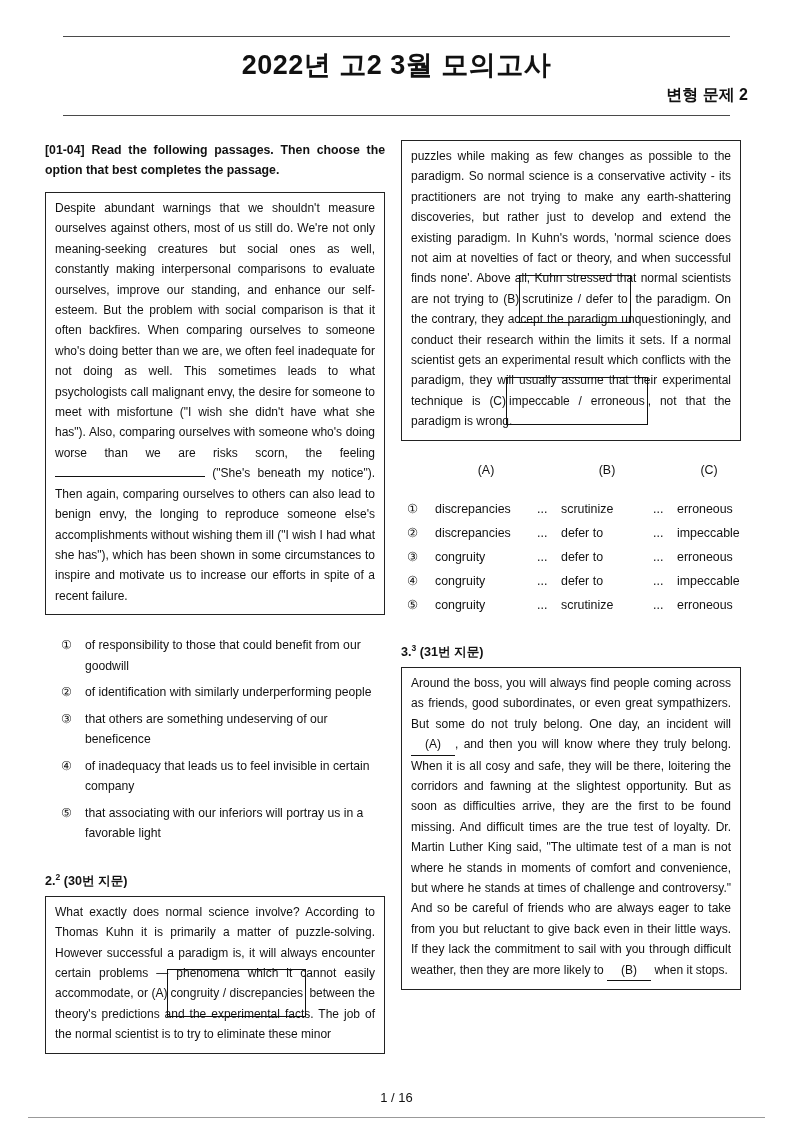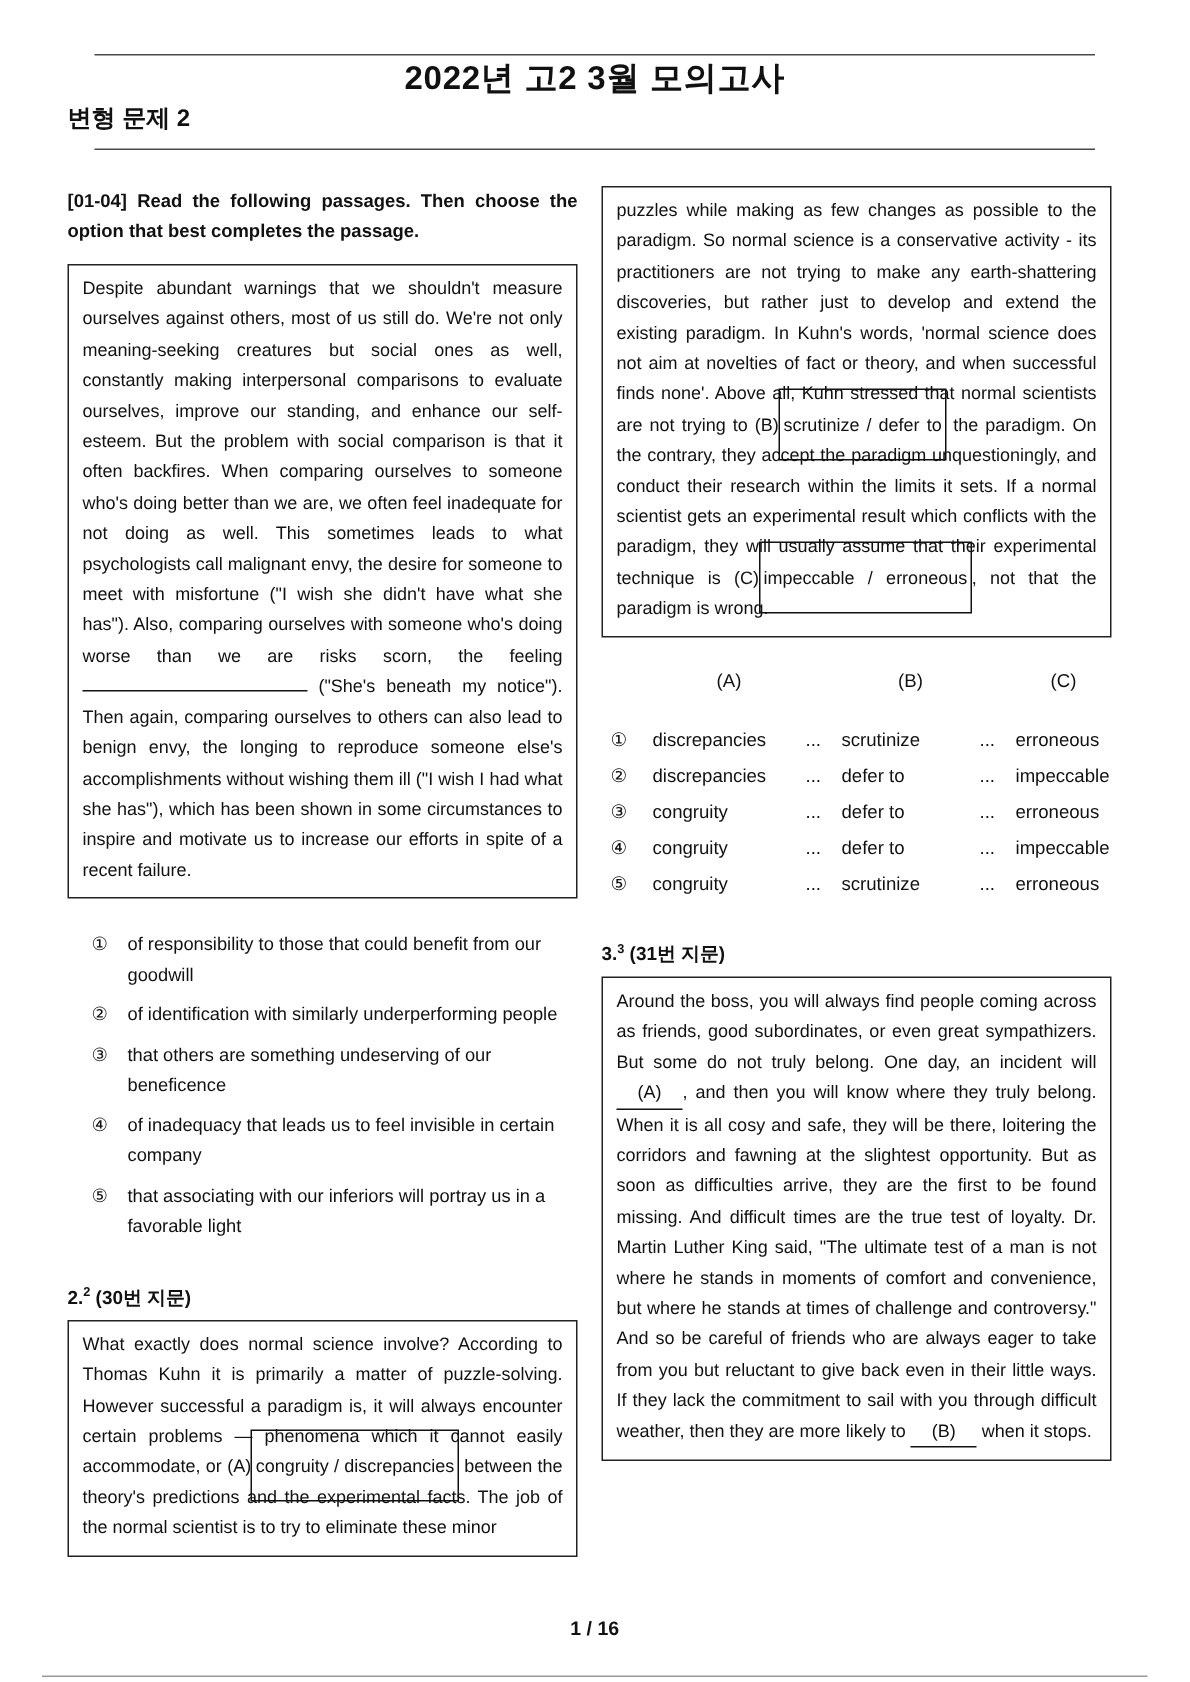--- a/index.html
+++ b/index.html
@@ -3,22 +3,22 @@
 <meta charset="utf-8">
 <style>
   * { margin:0; padding:0; box-sizing:border-box; }
   html,body { background:#ffffff; }
   body {
     width:793px; height:1121px; position:relative; overflow:hidden;
     font-family:"Liberation Sans", sans-serif; color:#111;
   }
   .page { padding:36px 45px 0 45px; }
   .rule { border-top:1.6px solid #4a4a4a; margin:0 18px; }
-  .title { font-size:22px; font-weight:700; text-align:center; margin:0 0 2px; letter-spacing:.5px; }
-  .subtitle { font-size:16px; font-weight:700; text-align:left; margin:0 0 9px; }
+  .title { font-size:27px; font-weight:700; text-align:center; margin:10px 0 2px; letter-spacing:.5px; }
+  .subtitle { font-size:16px; font-weight:700; text-align:right; margin:0 0 9px; }
   .columns { display:flex; gap:16px; margin-top:24px; }
   .col { width:340px; flex:0 0 340px; }
 
   .instructions { font-weight:700; font-size:12.3px; line-height:20px; text-align:justify; margin-bottom:12px; }
   .q-heading { font-weight:700; font-size:12.6px; margin:2px 0 6px; }
   .q-heading sup { font-size:8.5px; }
   .mt { margin-top:24px; }
 
   .passage-box {
     border:1.3px solid #222; padding:5px 9px 8px;
@@ -32,21 +32,21 @@
   .option { display:flex; margin-bottom:6px; }
   .opt-marker { flex:0 0 24px; }
   .opt-text { flex:1; }
 
   .answer-table { margin:22px 0 26px 6px; font-size:12.4px; }
   .t-grid { display:grid; grid-template-columns:28px 102px 24px 92px 24px 1fr; align-items:baseline; }
   .t-head { margin-bottom:20px; }
   .t-head .th { text-align:center; }
   .t-row { padding:4.5px 0; }
 
-  .footer { position:absolute; left:0; right:0; bottom:28px; text-align:center; font-weight:700; font-size:13px; }
+  .footer { position:absolute; left:0; right:0; bottom:16px; text-align:center; font-weight:400; font-size:13px; }
   .bottom-rule { position:absolute; left:28px; right:28px; bottom:3px; border-top:1px solid #999; }
 </style>
 </head>
 <body>
 
 <div class="page">
   <div class="rule"></div>
   <h1 class="title">2022년 고2 3월 모의고사</h1>
   <h2 class="subtitle">변형 문제 2</h2>
   <div class="rule"></div>

